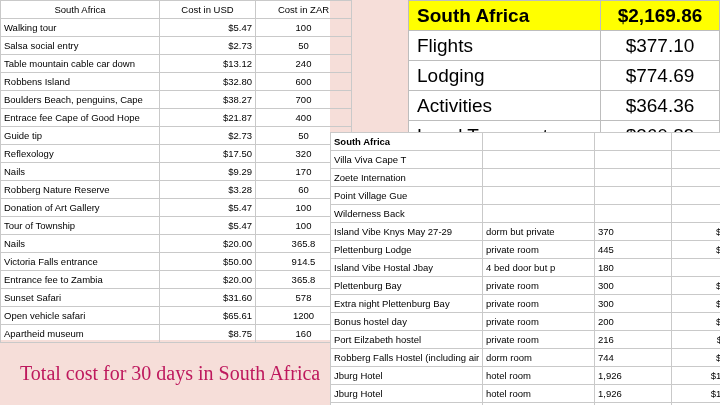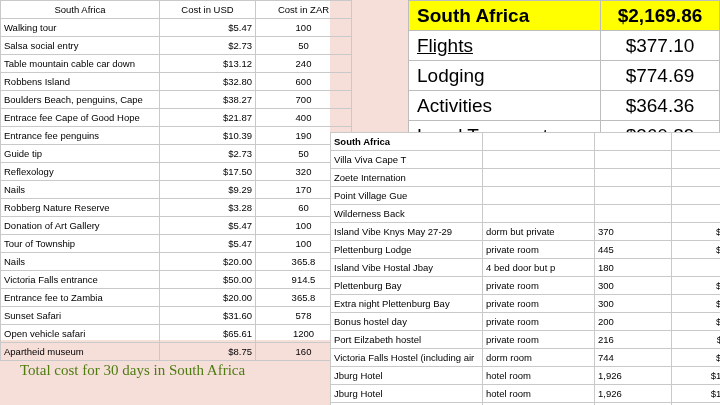--- a/index.html
+++ b/index.html
@@ -50,22 +50,22 @@
   .ctr {
     text-align: center !important;
   }
 
   
   #caption {
     position: absolute;
     left: 20px;
     top: 362px;
     font-family: "Liberation Serif", serif;
-    font-size: 15px;
-    color: #4d7c0f;
+    font-size: 20px;
+    color: #be185d;
   }
 
   
   #summary-wrap {
     position: absolute;
     left: 408px;
     top: 0px;
     width: 312px;
     height: 212px;
     background: #ffffff;
@@ -156,25 +156,20 @@
           <td>Boulders Beach, penguins, Cape</td>
           <td class="num">$38.27</td>
           <td class="ctr">700</td>
         </tr>
         <tr>
           <td>Entrace fee Cape of Good Hope</td>
           <td class="num">$21.87</td>
           <td class="ctr">400</td>
         </tr>
         <tr>
-          <td>Entrance fee penguins</td>
-          <td class="num">$10.39</td>
-          <td class="ctr">190</td>
-        </tr>
-        <tr>
           <td>Guide tip</td>
           <td class="num">$2.73</td>
           <td class="ctr">50</td>
         </tr>
         <tr>
           <td>Reflexology</td>
           <td class="num">$17.50</td>
           <td class="ctr">320</td>
         </tr>
         <tr>
@@ -234,21 +229,21 @@
 <div id="caption">Total cost for 30 days in South Africa</div>
 
 <div id="summary-wrap">
   <table class="summary">
     <tbody id="summary-body">
         <tr class="total">
           <td class="sum-label" style="width: 175px;">South Africa</td>
           <td class="sum-val">$2,169.86</td>
         </tr>
         <tr>
-          <td class="sum-label" style="width: 175px; text-decoration: underline;">Flights</td>
+          <td class="sum-label" style="width: 175px;">Flights</td>
           <td class="sum-val">$377.10</td>
         </tr>
         <tr>
           <td class="sum-label" style="width: 175px; padding-left: 8px;">Lodging</td>
           <td class="sum-val">$774.69</td>
         </tr>
         <tr>
           <td class="sum-label" style="width: 175px;">Activities</td>
           <td class="sum-val">$364.36</td>
         </tr>
@@ -337,21 +332,21 @@
           <td class="mid-ctr">200</td>
           <td class="mid-num">$10.93</td>
         </tr>
         <tr>
           <td>Port Eilzabeth hostel</td>
           <td>private room</td>
           <td class="mid-ctr">216</td>
           <td class="mid-num">$11.81</td>
         </tr>
         <tr>
-          <td>Victoria Falls Hostel (including air</td>
+          <td>Robberg Falls Hostel (including air</td>
           <td>dorm room</td>
           <td class="mid-ctr">744</td>
           <td class="mid-num">$51.18</td>
         </tr>
         <tr>
           <td>Jburg Hotel</td>
           <td>hotel room</td>
           <td class="mid-ctr">1,926</td>
           <td class="mid-num">$105.30</td>
         </tr>

